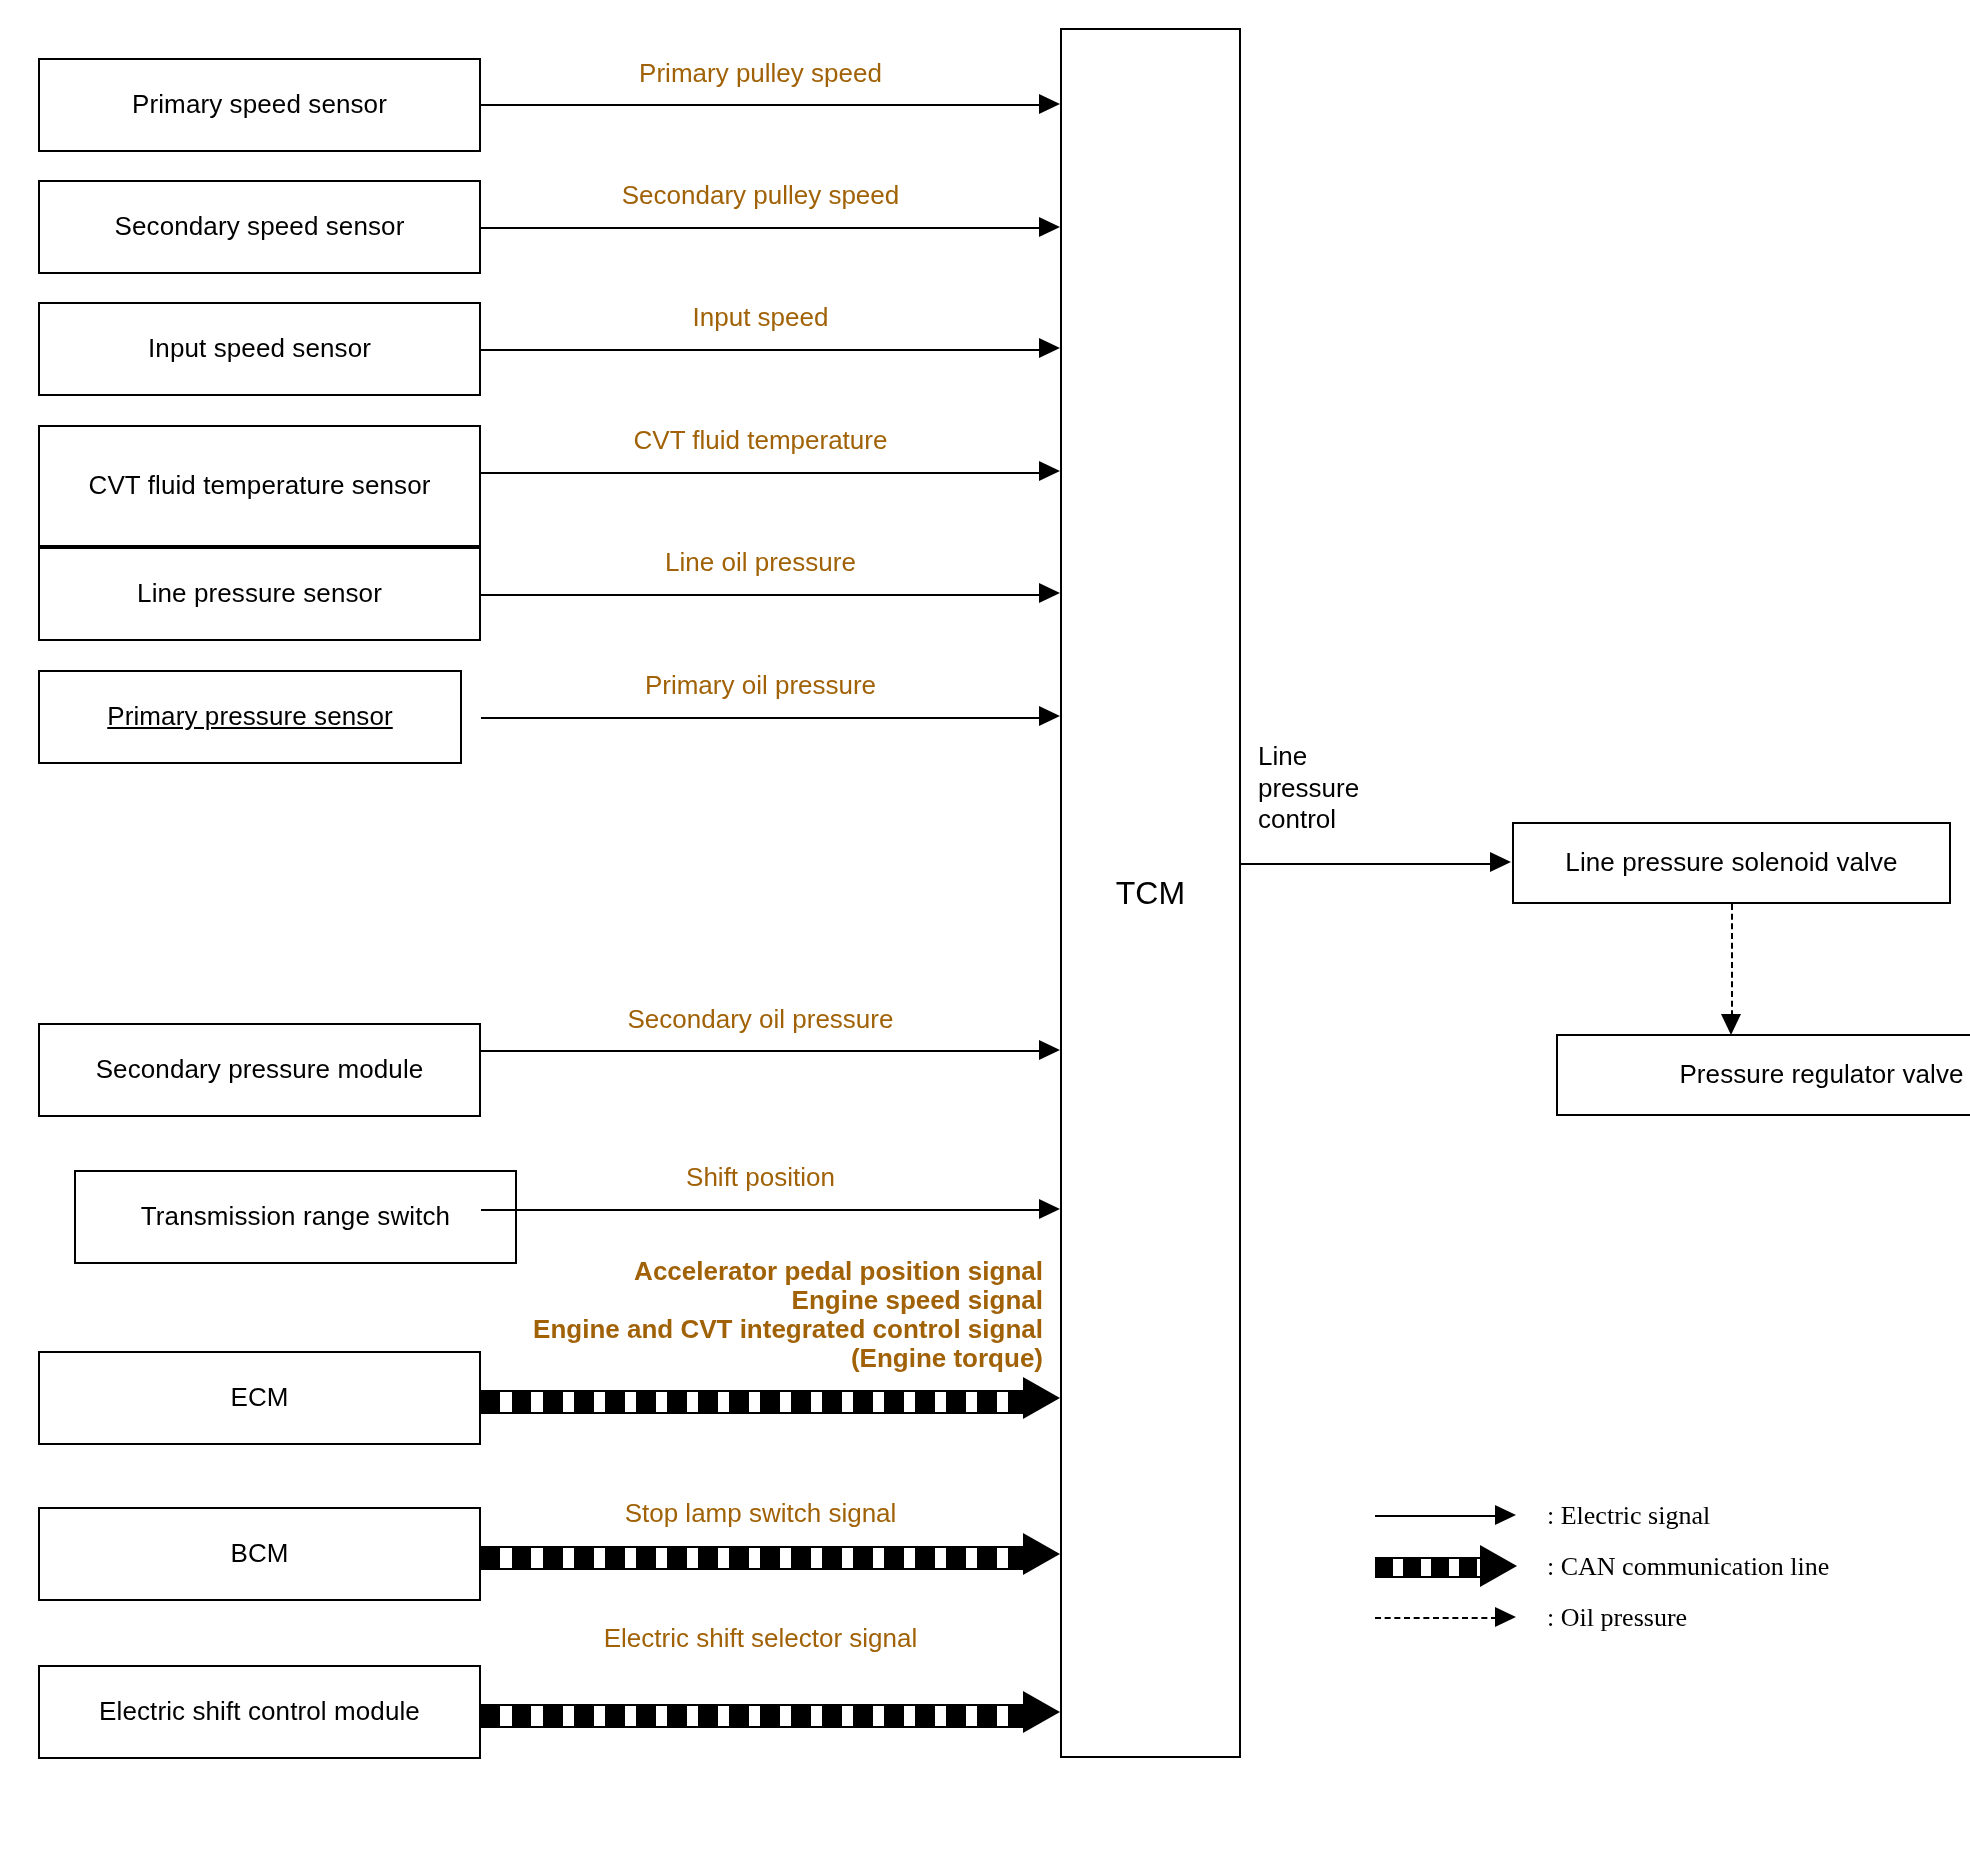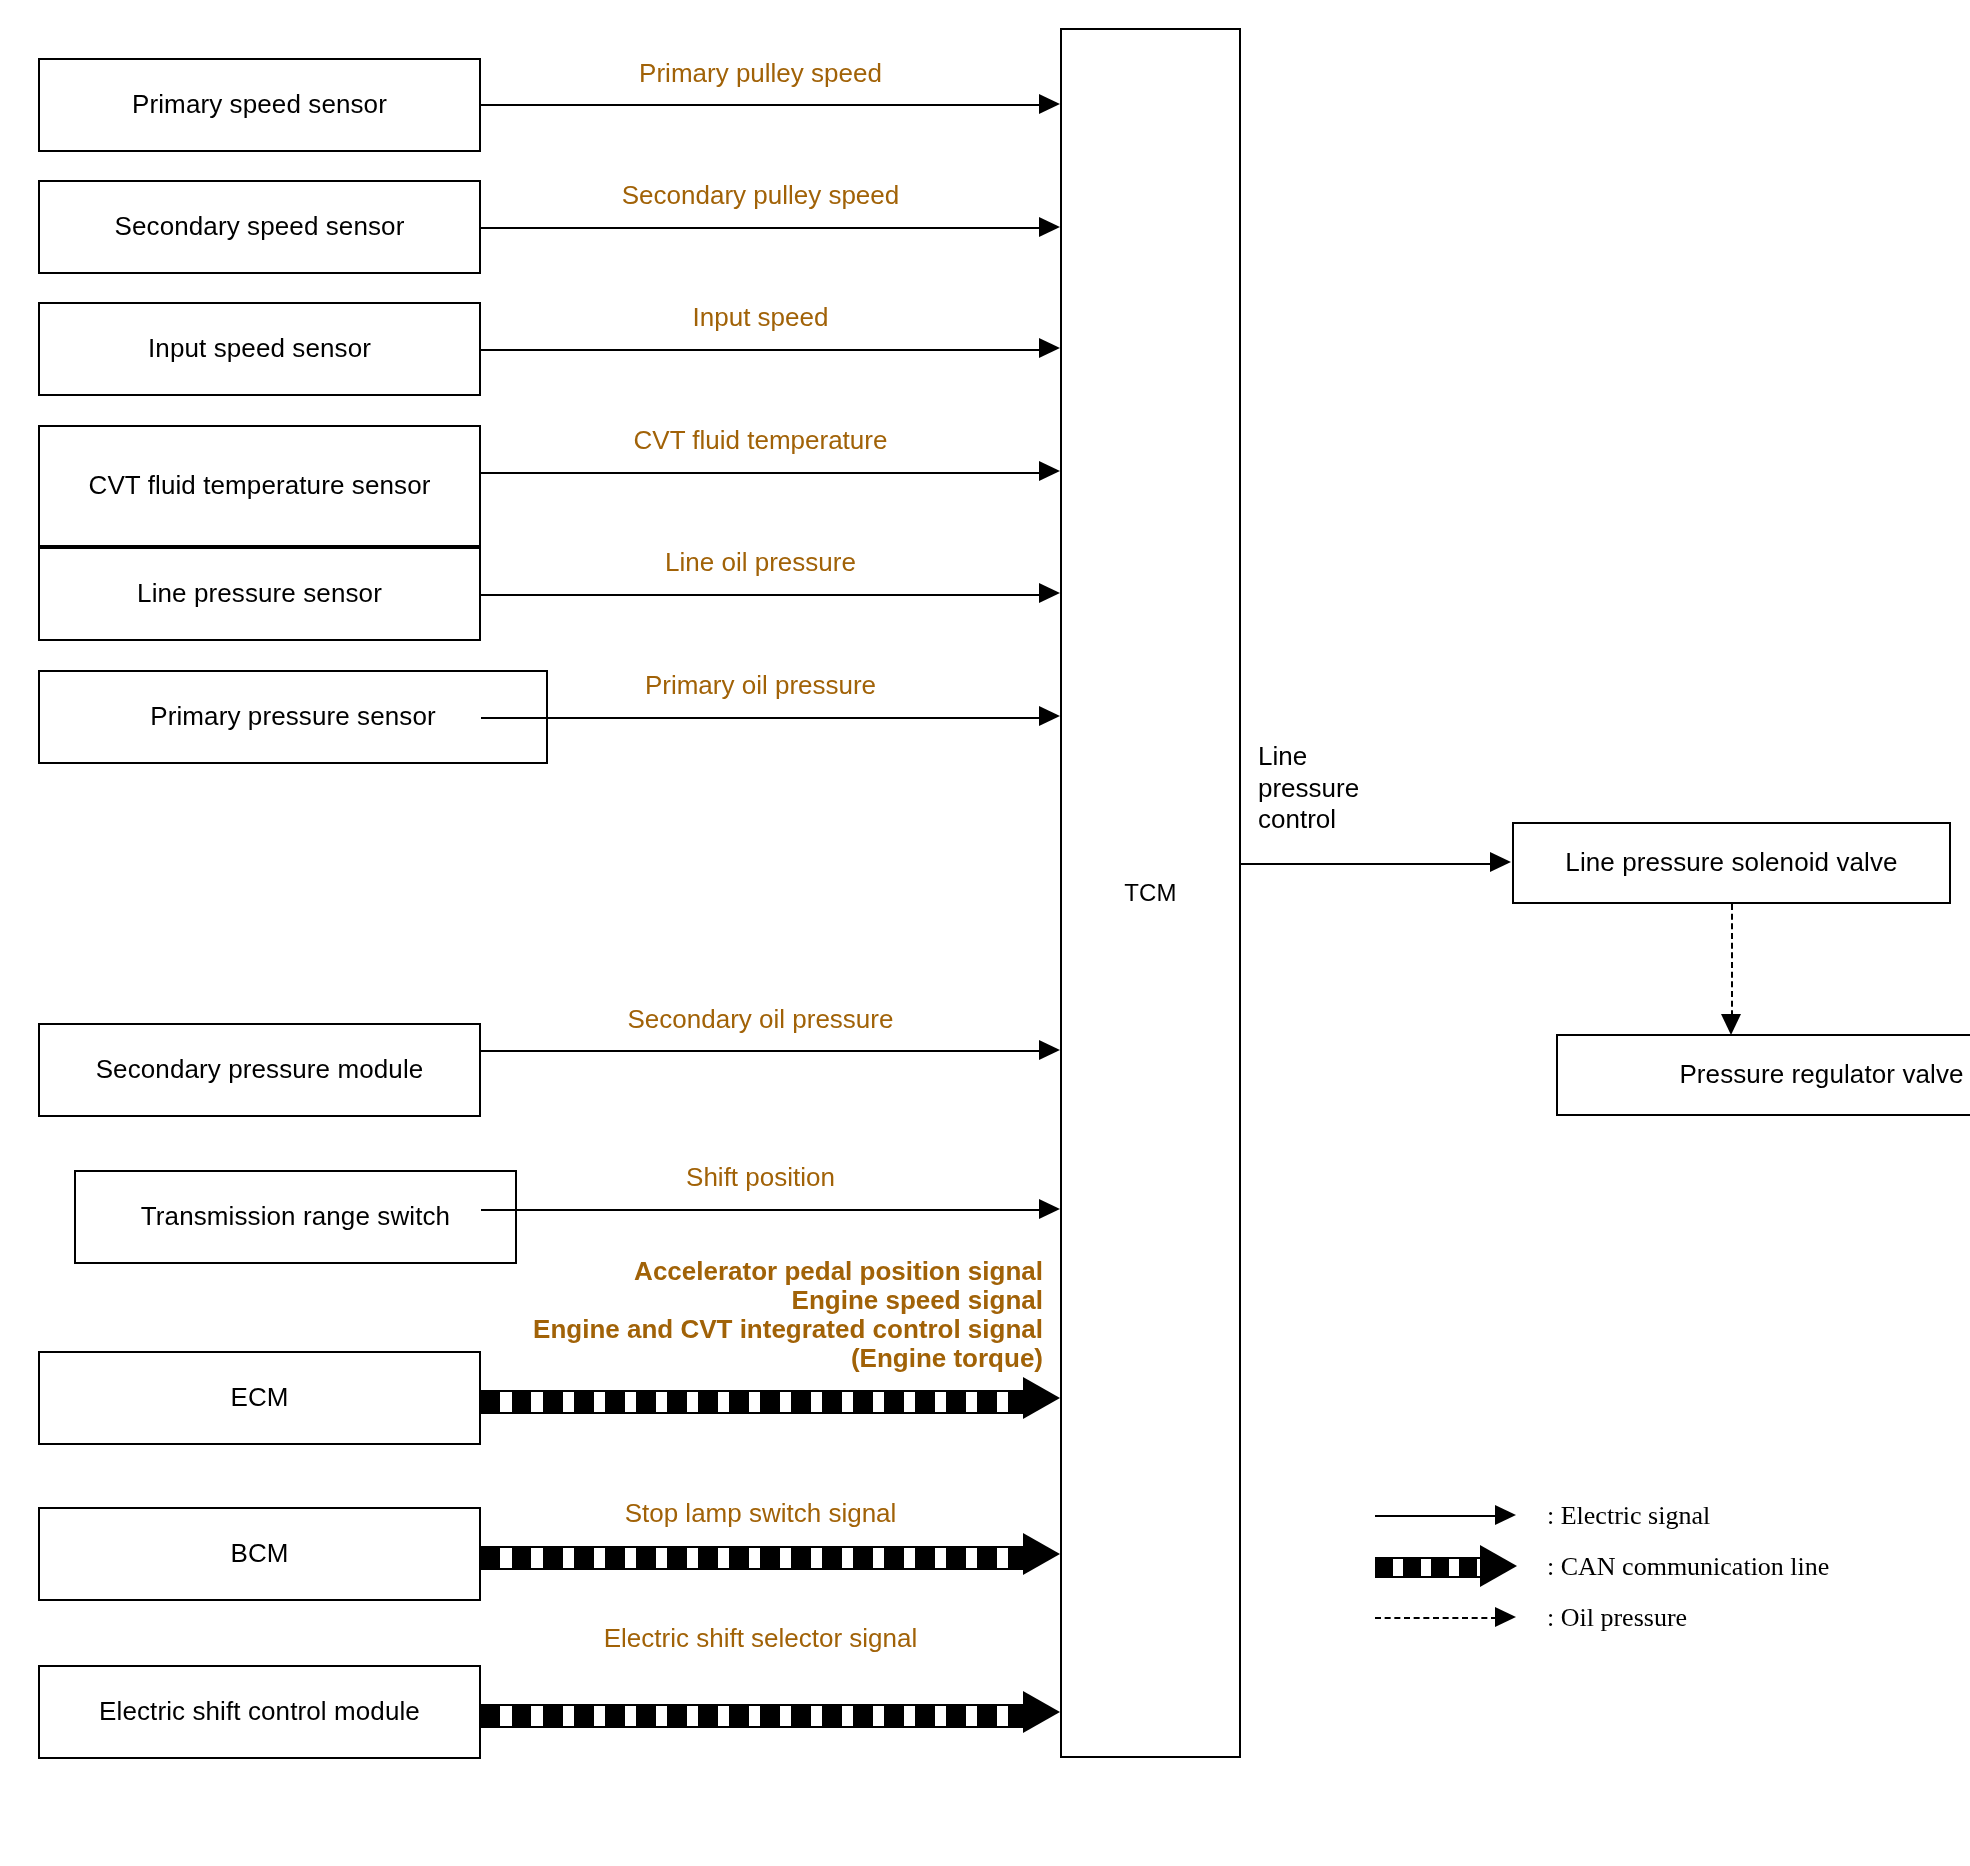--- a/index.html
+++ b/index.html
@@ -37,21 +37,21 @@
   }
 
   
   #tcm-box {
     left: 1060px;
     top: 28px;
     width: 181px;
     height: 1730px;
     border-width: 2.9px;
   }
-  #tcm-box .node-label { font-size: 24px; }
+  #tcm-box .node-label { font-size: 32px; }
 
   
   .wire {
     position: absolute;
     height: 0;
     border-top: 2.9px solid #000000;
   }
   .arrowhead {
     position: absolute;
     width: 0;
@@ -239,21 +239,21 @@
   <div class="arrowhead" style="left:1039px; top:461px;"></div>
   <div class="wire-caption" style="left:507px; top:426px; width:507px;">CVT fluid temperature</div>
 
   <div class="node-box" style="left:38px; top:547px; width:443px; height:94px;">
     <span class="node-label">Line pressure sensor</span>
   </div>
   <div class="wire" style="left:481px; top:594px; width:558px;"></div>
   <div class="arrowhead" style="left:1039px; top:583px;"></div>
   <div class="wire-caption" style="left:507px; top:548px; width:507px;">Line oil pressure</div>
 
-  <div class="node-box" style="left:38px; top:670px; width:510px; height:94px;">
+  <div class="node-box" style="left:38px; top:670px; width:424px; height:94px;text-decoration:underline;">
     <span class="node-label">Primary pressure sensor</span>
   </div>
   <div class="wire" style="left:481px; top:717px; width:558px;"></div>
   <div class="arrowhead" style="left:1039px; top:706px;"></div>
   <div class="wire-caption" style="left:507px; top:671px; width:507px;">Primary oil pressure</div>
 
   <div class="node-box" style="left:38px; top:1023px; width:443px; height:94px;">
     <span class="node-label">Secondary pressure module</span>
   </div>
   <div class="wire" style="left:481px; top:1050px; width:558px;"></div>

